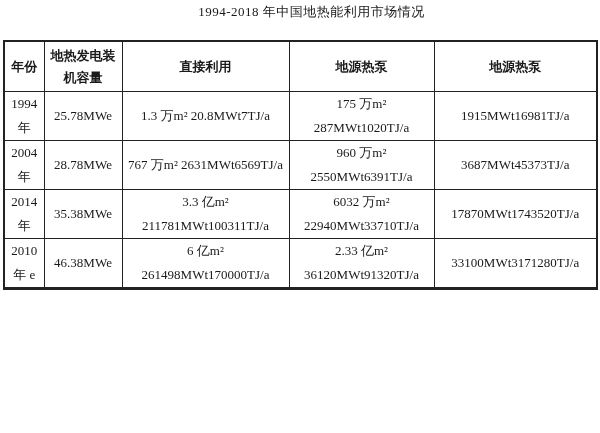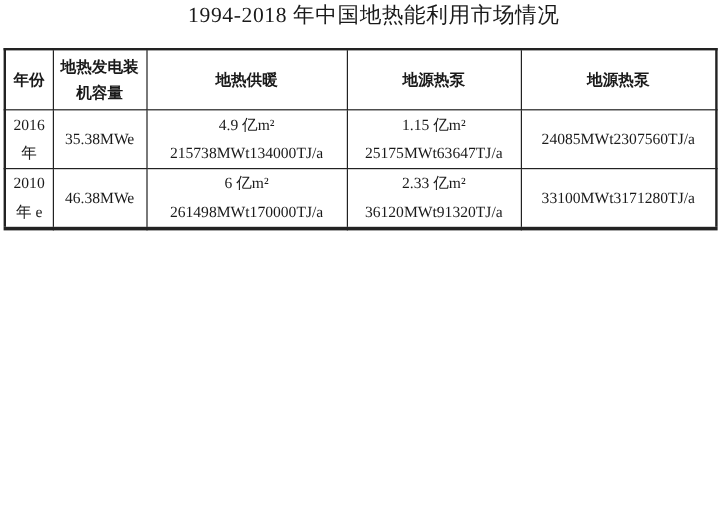--- a/index.html
+++ b/index.html
@@ -12,21 +12,21 @@
   }
   body {
     font-family: "Liberation Serif", "DejaVu Serif", serif;
     color: #1a1a1a;
   }
   .page-title {
     margin-top: 3px;
     height: 18px;
     line-height: 18px;
     text-align: center;
-    font-size: 18px;
+    font-size: 13px;
     letter-spacing: 0.5px;
     padding-left: 23px;
   }
   table.market-table {
     border-collapse: collapse;
     table-layout: fixed;
     width: 593px;
     margin: 19px 0 0 3px;
     border: 2px solid #222222;
     border-bottom-width: 3px;
@@ -66,44 +66,84 @@
     <col class="c-year">
       <col class="c-cap">
       <col class="c-pump">
       <col class="c-heating">
       <col class="c-direct">
   </colgroup>
   <thead>
     <tr>
       <th>年份</th>
       <th>地热发电装机容量</th>
-      <th>地热供暖</th>
+      <th>直接利用</th>
       <th>地源热泵</th>
       <th>地源热泵</th>
     </tr>
   </thead>
   <tbody>
     <tr>
       <td>
-        <span class="line">2016</span>
+        <span class="line">1994</span>
+        <span class="line">年</span>
+      </td>
+      <td>
+        <span class="line">25.78MWe</span>
+      </td>
+      <td>
+        <span class="line">1.3 万m² 20.8MWt7TJ/a</span>
+        <span class="line"></span>
+      </td>
+      <td>
+        <span class="line">175 万m²</span>
+        <span class="line">287MWt1020TJ/a</span>
+      </td>
+      <td>
+        <span class="line">1915MWt16981TJ/a</span>
+      </td>
+    </tr>
+    <tr>
+      <td>
+        <span class="line">2004</span>
+        <span class="line">年</span>
+      </td>
+      <td>
+        <span class="line">28.78MWe</span>
+      </td>
+      <td>
+        <span class="line">767 万m² 2631MWt6569TJ/a</span>
+        <span class="line"></span>
+      </td>
+      <td>
+        <span class="line">960 万m²</span>
+        <span class="line">2550MWt6391TJ/a</span>
+      </td>
+      <td>
+        <span class="line">3687MWt45373TJ/a</span>
+      </td>
+    </tr>
+    <tr>
+      <td>
+        <span class="line">2014</span>
         <span class="line">年</span>
       </td>
       <td>
         <span class="line">35.38MWe</span>
       </td>
       <td>
-        <span class="line">4.9 亿m²</span>
-        <span class="line">215738MWt134000TJ/a</span>
+        <span class="line">3.3 亿m²</span>
+        <span class="line">211781MWt100311TJ/a</span>
       </td>
       <td>
-        <span class="line">1.15 亿m²</span>
-        <span class="line">25175MWt63647TJ/a</span>
+        <span class="line">6032 万m²</span>
+        <span class="line">22940MWt33710TJ/a</span>
       </td>
       <td>
-        <span class="line">24085MWt2307560TJ/a</span>
+        <span class="line">17870MWt1743520TJ/a</span>
       </td>
     </tr>
     <tr>
       <td>
         <span class="line">2010</span>
         <span class="line">年 e</span>
       </td>
       <td>
         <span class="line">46.38MWe</span>
       </td>

